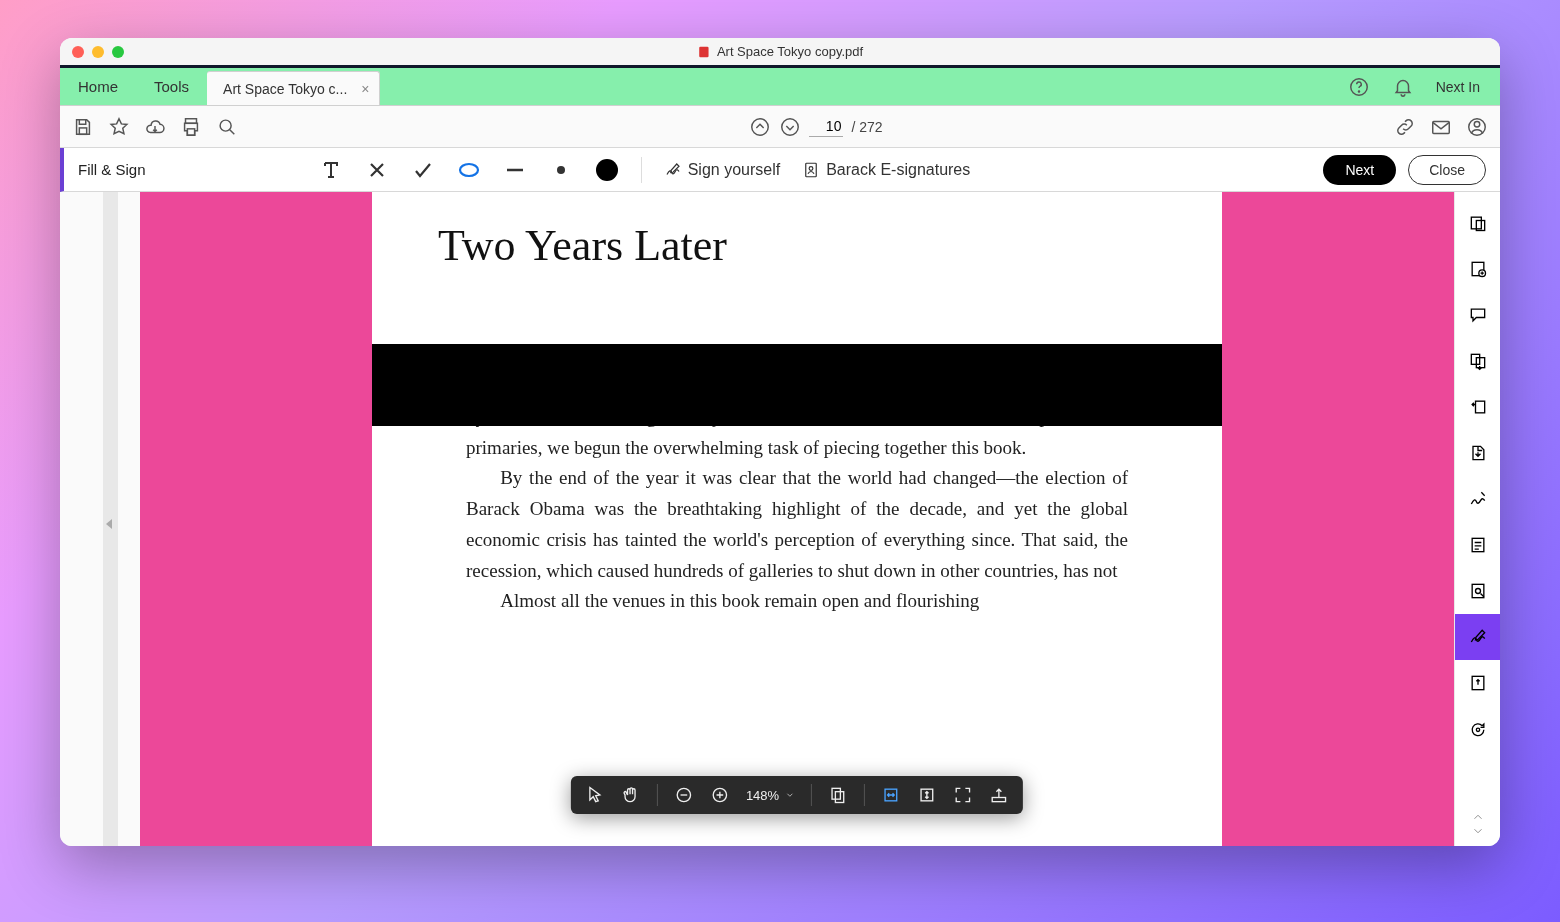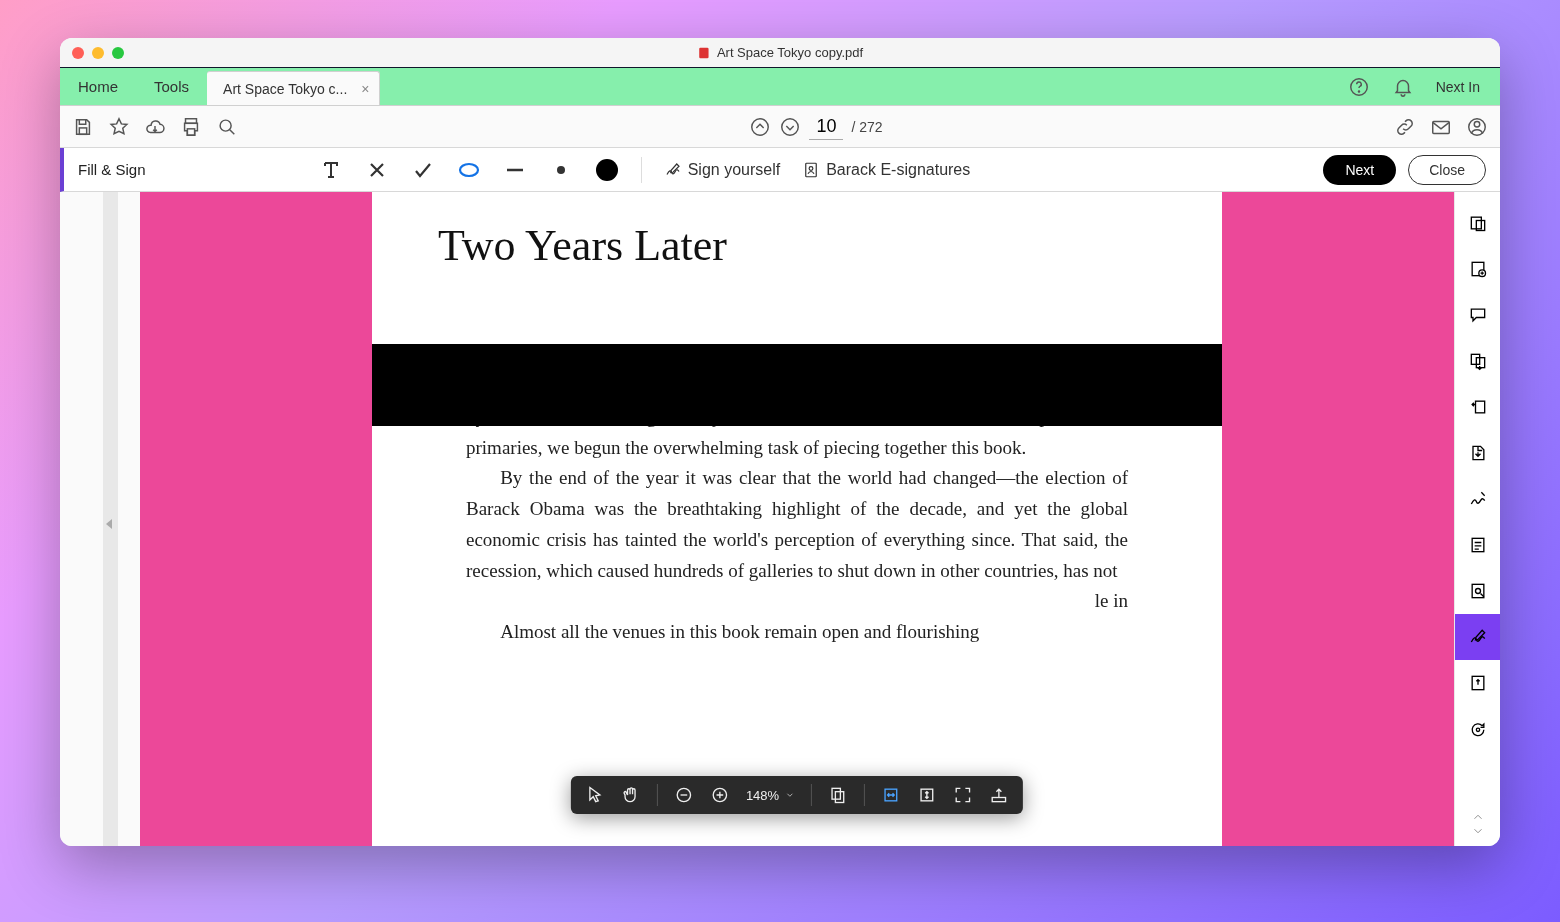--- a/index.html
+++ b/index.html
@@ -9,21 +9,21 @@
     width: 1560px; height: 922px; overflow: hidden;
     display:flex; align-items:flex-start; justify-content:center;
   }
   .window {
     position:absolute; top:38px; left:60px; width:1440px; height:808px;
     background:#fafafa; border-radius:12px; box-shadow:0 20px 60px rgba(0,0,0,0.3);
     overflow:hidden; display:flex; flex-direction:column;
   }
   .titlebar {
     height:30px; display:flex; align-items:center; padding:0 12px;
-    background:#f5f5f5; position:relative; border-bottom:1px solid #0f172a;
+    background:#f5f5f5; position:relative; border-bottom:3px solid #0f172a;
   }
   .traffic { display:flex; gap:8px; }
   .tl { width:12px; height:12px; border-radius:50%; }
   .tl.red{background:#ff5f57;} .tl.yellow{background:#febc2e;} .tl.green{background:#28c840;}
   .wtitle { position:absolute; left:50%; transform:translateX(-50%); font-size:13px; color:#333; display:flex; align-items:center; gap:6px;}
   .wtitle svg{width:14px;height:14px;}
   .tabsbar {
     height:38px; background:#86efac; display:flex; align-items:stretch; border-bottom:1px solid #d0d0d0;
   }
   .navtab { padding:0 18px; display:flex; align-items:center; font-size:15px; color:#333; cursor:pointer;}
@@ -33,21 +33,21 @@
   .tabright{display:flex;align-items:center;gap:22px;padding-right:20px;}
   .tabright .ic{color:#666;}
   .signin{font-size:14px;color:#333;}
   .toolbar {
     height:42px; background:#fafafa; border-bottom:1px solid #d8d8d8;
     display:flex; align-items:center; padding:0 12px; gap:14px;
   }
   .toolbar .ic, .tabright .ic { width:22px; height:22px; display:flex; align-items:center; justify-content:center; color:#555;}
   .toolbar .spacer{flex:1;}
   .pagenav{display:flex;align-items:center;gap:8px;}
-  .pagenum{width:34px;text-align:center;border:none;border-bottom:1px solid #aaa;background:transparent;font-size:18px;padding:2px;}
+  .pagenum{width:34px;text-align:right;border:none;border-bottom:1px solid #aaa;background:transparent;font-size:14px;padding:2px;}
   .pagetotal{font-size:14px;color:#444;}
   .fillsignbar{
     height:44px;background:#fff;border-bottom:1px solid #d8d8d8;
     display:flex;align-items:center;padding:0 14px;gap:8px;border-left:4px solid #6b3fd4;
   }
   .fs-title{font-size:15px;color:#222;margin-right:auto;}
   .fs-tools{display:flex;align-items:center;gap:22px;margin-left:-180px;}
   .fs-tool{width:24px;height:24px;display:flex;align-items:center;justify-content:center;color:#333;}
   .fs-dot-small{width:8px;height:8px;background:#333;border-radius:50%;}
   .fs-dot-big{width:22px;height:22px;background:#000;border-radius:50%;}
@@ -274,21 +274,20 @@
         <div class="handle"></div>
       </div>
 
     <div class="docarea">
       <div class="page">
         <h1>Two Years Later</h1>
         <div class="redact"></div>
         <div class="bodytext">
           <p id="p1">locked ourselves away for eight weeks in a small but sunny <i>tatami</i>-mat room. Fueled by a diet of <i>mikan</i> oranges, Meiji chocolate and the excitement of the US presidential primaries, we begun the overwhelming task of piecing together this book.</p>
           <p class="indent" id="p2">By the end of the year it was clear that the world had changed—the election of Barack Obama was the breathtaking highlight of the decade, and yet the global economic crisis has tainted the world's perception of everything since. That said, the recession, which caused hundreds of galleries to shut down in other countries, has not</p>
-          <p style="text-align:right">le in</p>
           <p class="indent">Almost all the venues in this book remain open and flourishing</p>
         </div>
       </div>
 
       <div class="floatbar">
         <div class="fb-ic">
             <svg viewBox="0 0 24 24" fill="currentColor" stroke="none">
               <path d="M6 3l12 9-5 1 3 6-3 1-3-6-4 4z"></path>
             </svg>
           </div>

